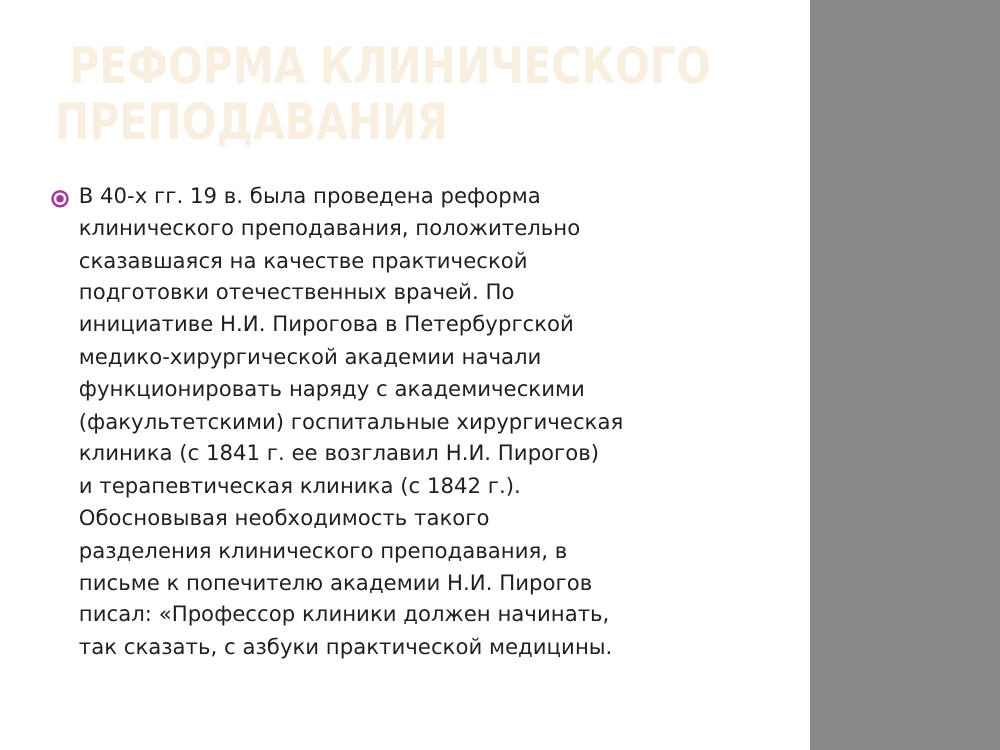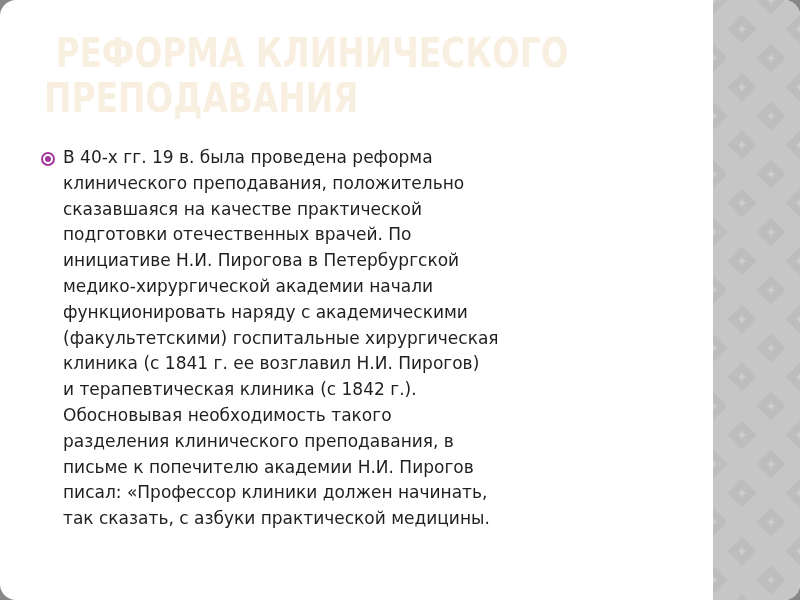--- a/index.html
+++ b/index.html
@@ -3,25 +3,24 @@
 <meta charset="utf-8">
 <style>
   html, body {
     margin: 0;
     padding: 0;
     background: #888;
     font-family: "DejaVu Sans", "Liberation Sans", sans-serif;
   }
   .slide {
     position: relative;
-    width: 800px;
+    width: 648px;
     height: 600px;
     background: var(--slide-bg, #FFFFFF);
     overflow: hidden;
-    border-radius: 16px;
   }
   .slide-title {
     position: absolute;
     left: 44px;
     top: 31px;
     width: 780px;
     margin: 0;
     font-family: "DejaVu Sans", "Liberation Sans", sans-serif;
     font-size: 40px;
     font-weight: bold;

